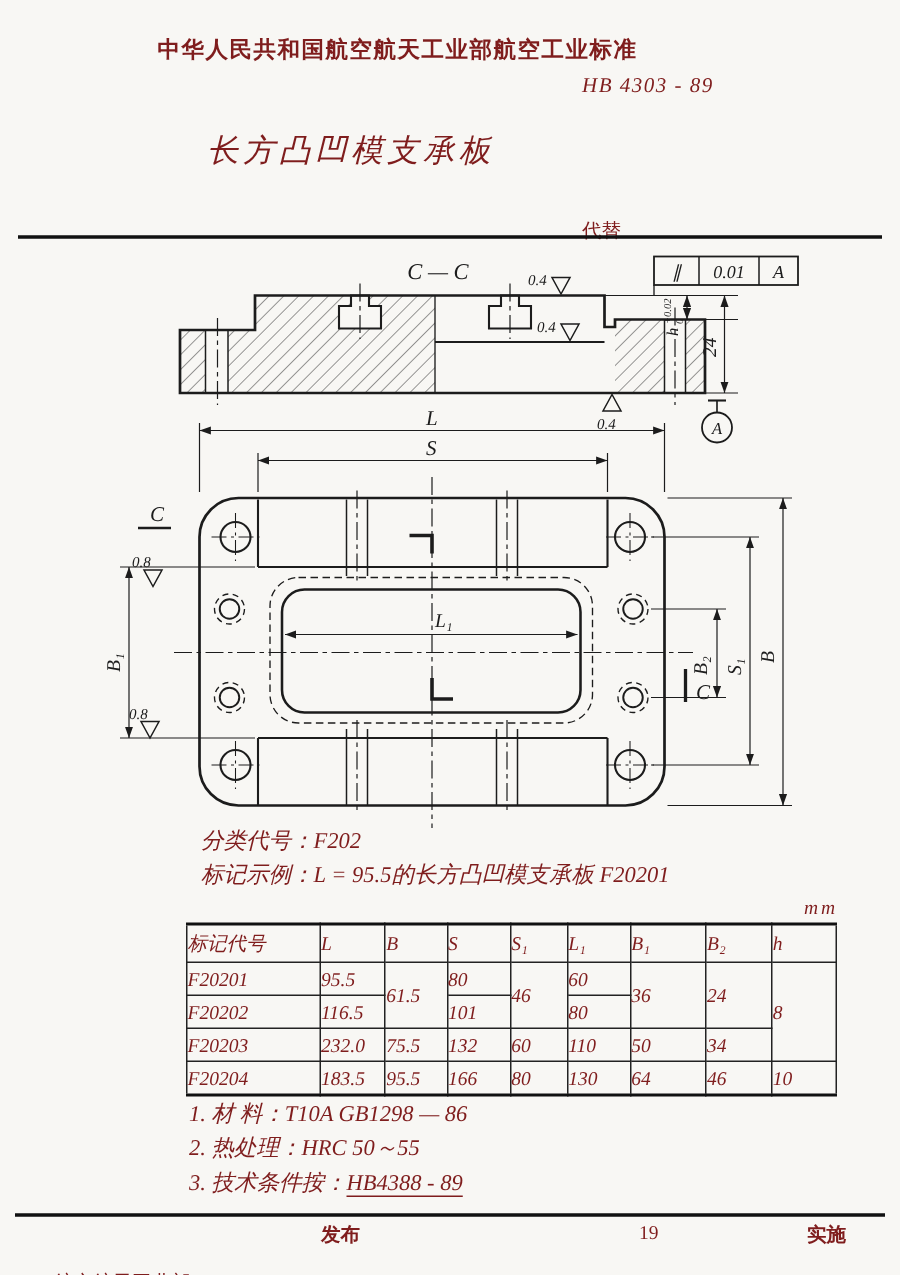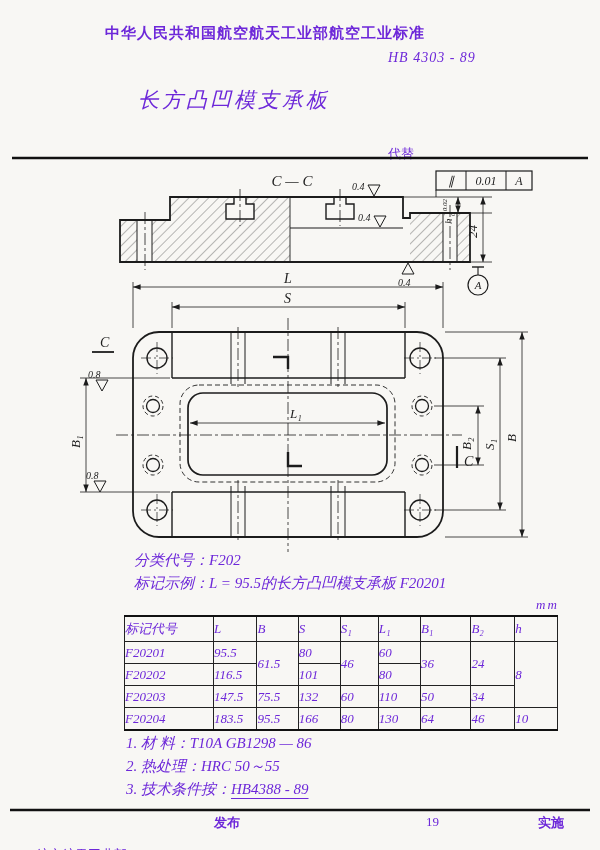--- a/index.html
+++ b/index.html
@@ -1,16 +1,16 @@
 <!DOCTYPE html>
 <html><head>
 <meta charset="utf-8">
 <style>
   html,body{margin:0;padding:0;}
-  .page{position:relative;width:600px;height:850px;background:#f8f7f4;color:#6d28d9;
+  .page{position:relative;width:600px;height:850px;background:#f8f7f4;color:#7f1d1d;
         font-family:"Liberation Sans",sans-serif;overflow:hidden;}
   .abs{position:absolute;}
   .hdr-org{top:24px;left:0;width:530px;text-align:center;font-weight:bold;font-size:15px;letter-spacing:1px;}
   .hdr-no{top:50px;left:388px;font-family:"Liberation Serif",serif;font-style:italic;font-size:14px;letter-spacing:1px;}
   .hdr-title{top:86px;left:138px;font-family:"Liberation Serif",serif;font-style:italic;font-size:21px;letter-spacing:3px;}
   .hdr-sup{top:97px;left:388px;font-family:"Liberation Serif",serif;font-size:13px;margin-top:48px;}
   .hand{font-family:"Liberation Serif",serif;font-style:italic;}
   .cls1{top:551px;left:134px;font-size:15px;}
   .cls2{top:574px;left:134px;font-size:15px;}
   .mm{top:597px;left:536px;font-size:13px;letter-spacing:2px;}
@@ -282,21 +282,21 @@
       <td rowspan="3">8</td>
     </tr>
     <tr>
       <td>F20202</td>
       <td>116.5</td>
       <td>101</td>
       <td>80</td>
     </tr>
     <tr>
       <td>F20203</td>
-      <td>147.5</td>
+      <td>232.0</td>
       <td>75.5</td>
       <td>132</td>
       <td>60</td>
       <td>110</td>
       <td>50</td>
       <td>34</td>
     </tr>
     <tr>
       <td>F20204</td>
       <td>183.5</td>

